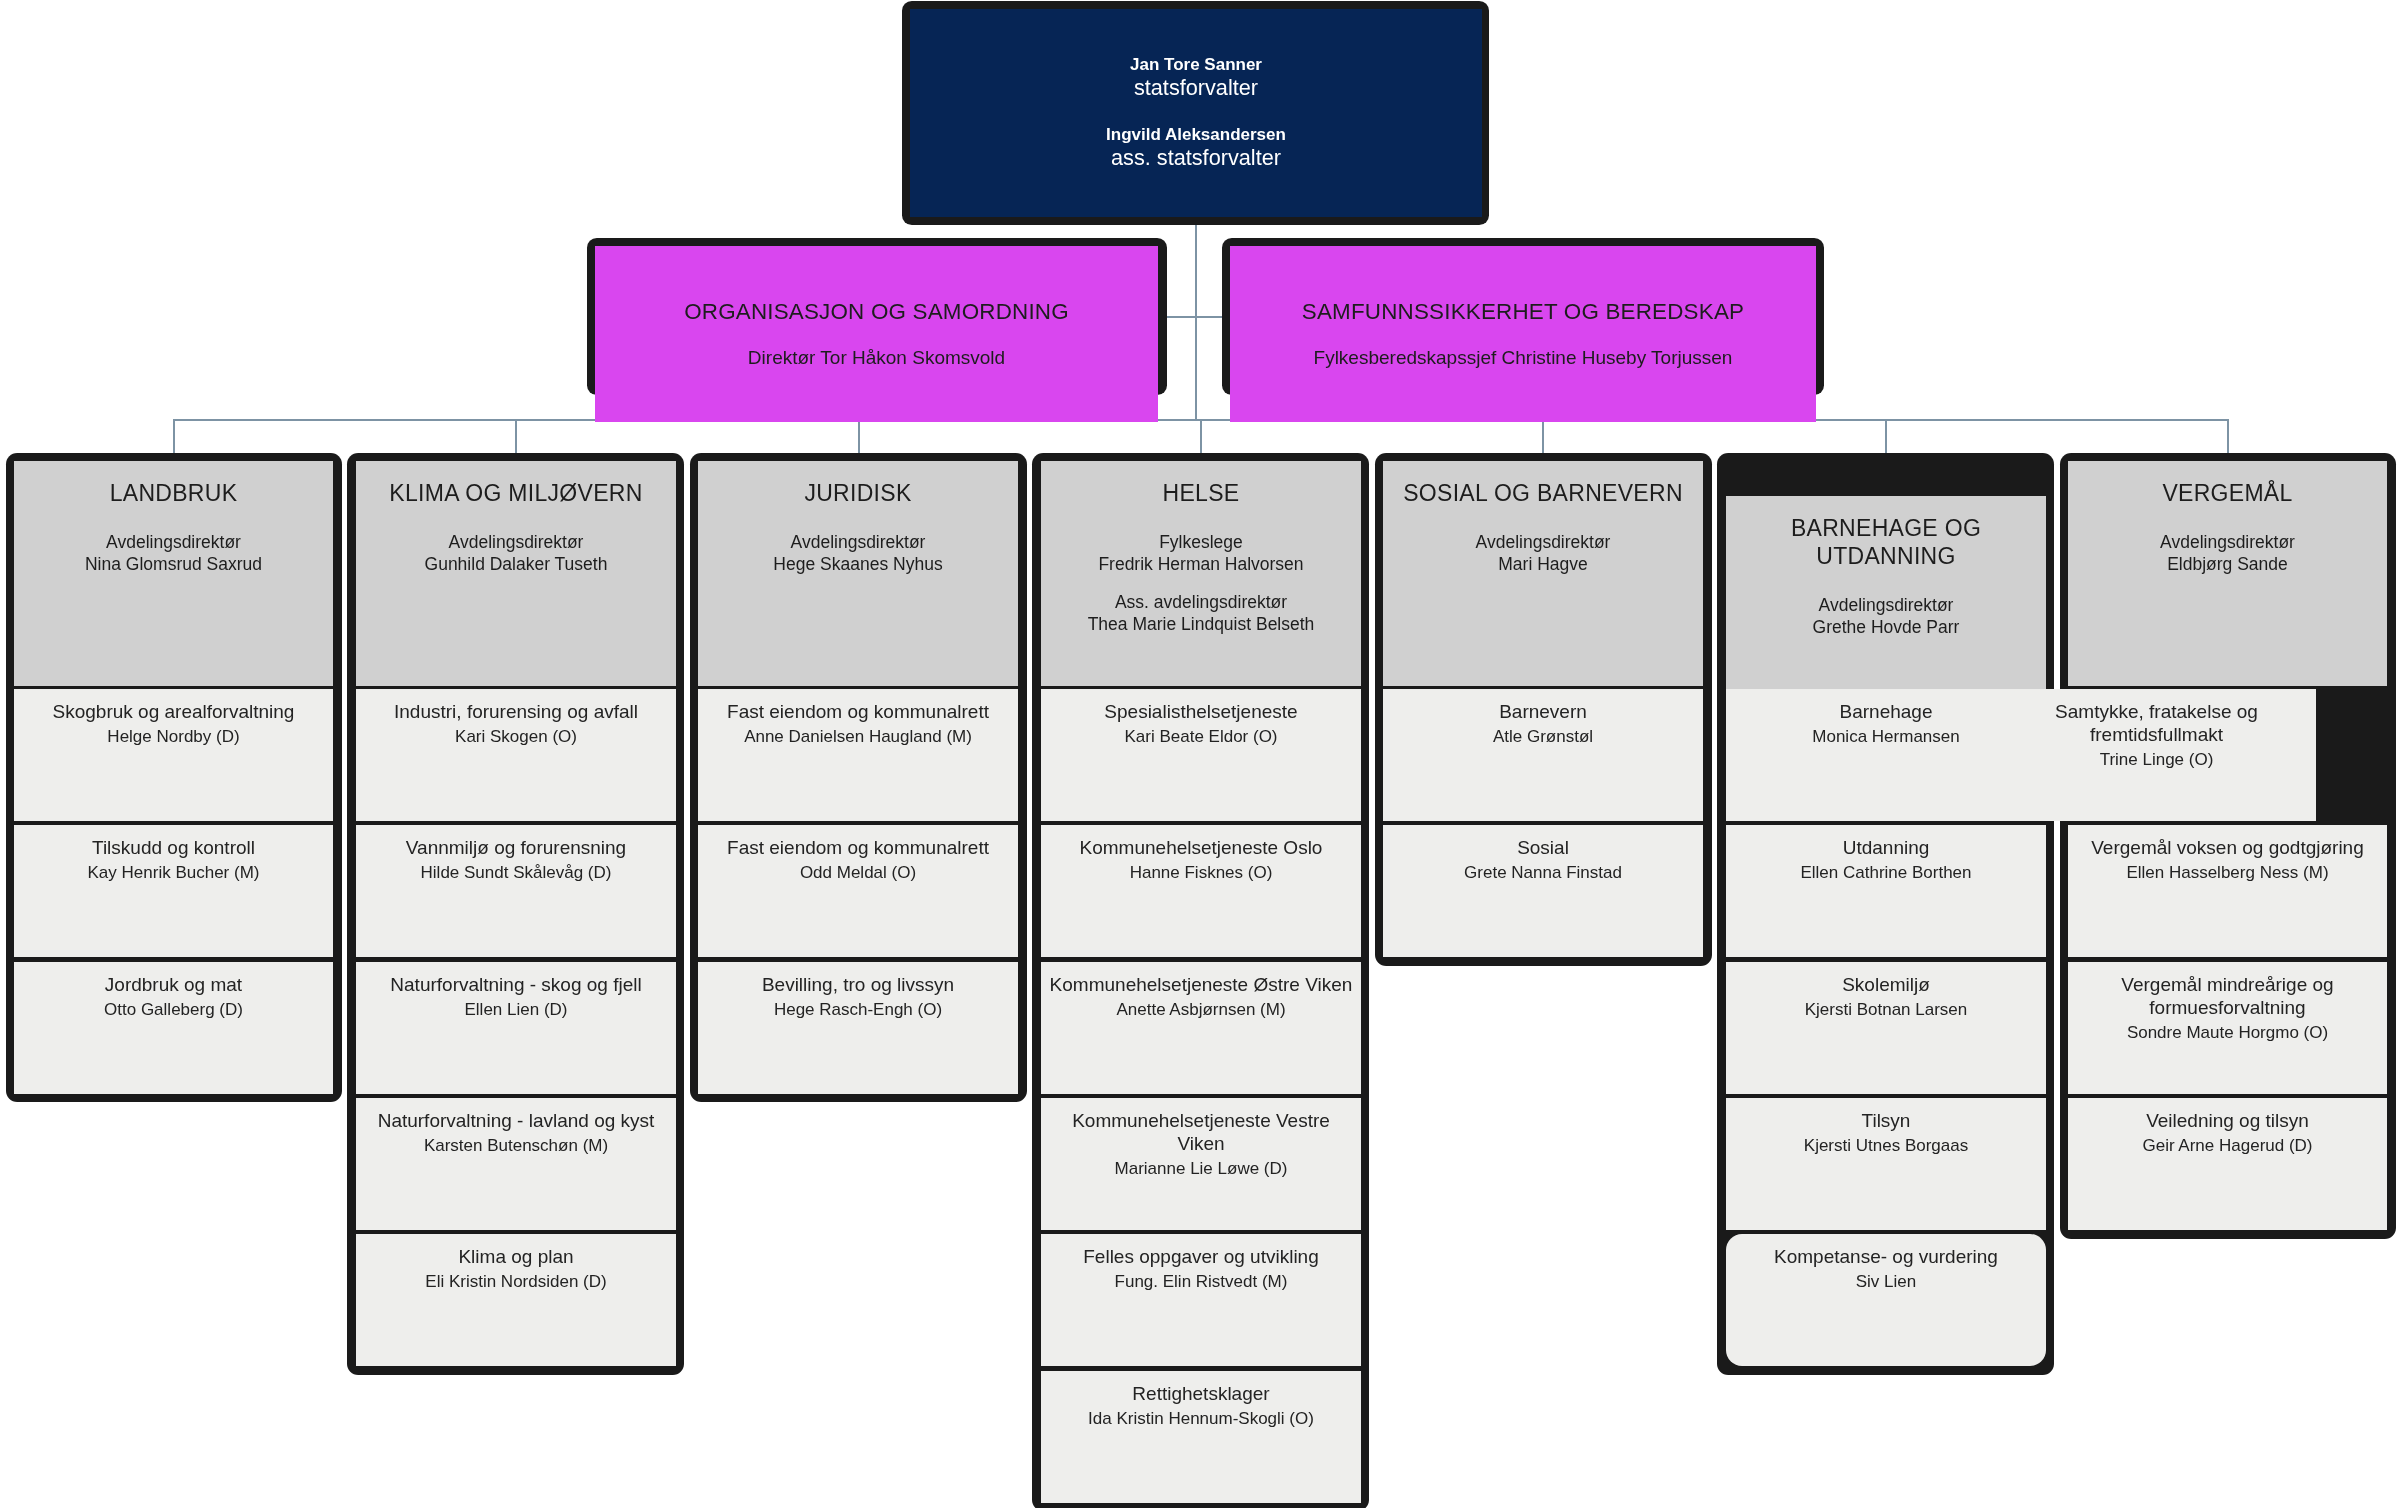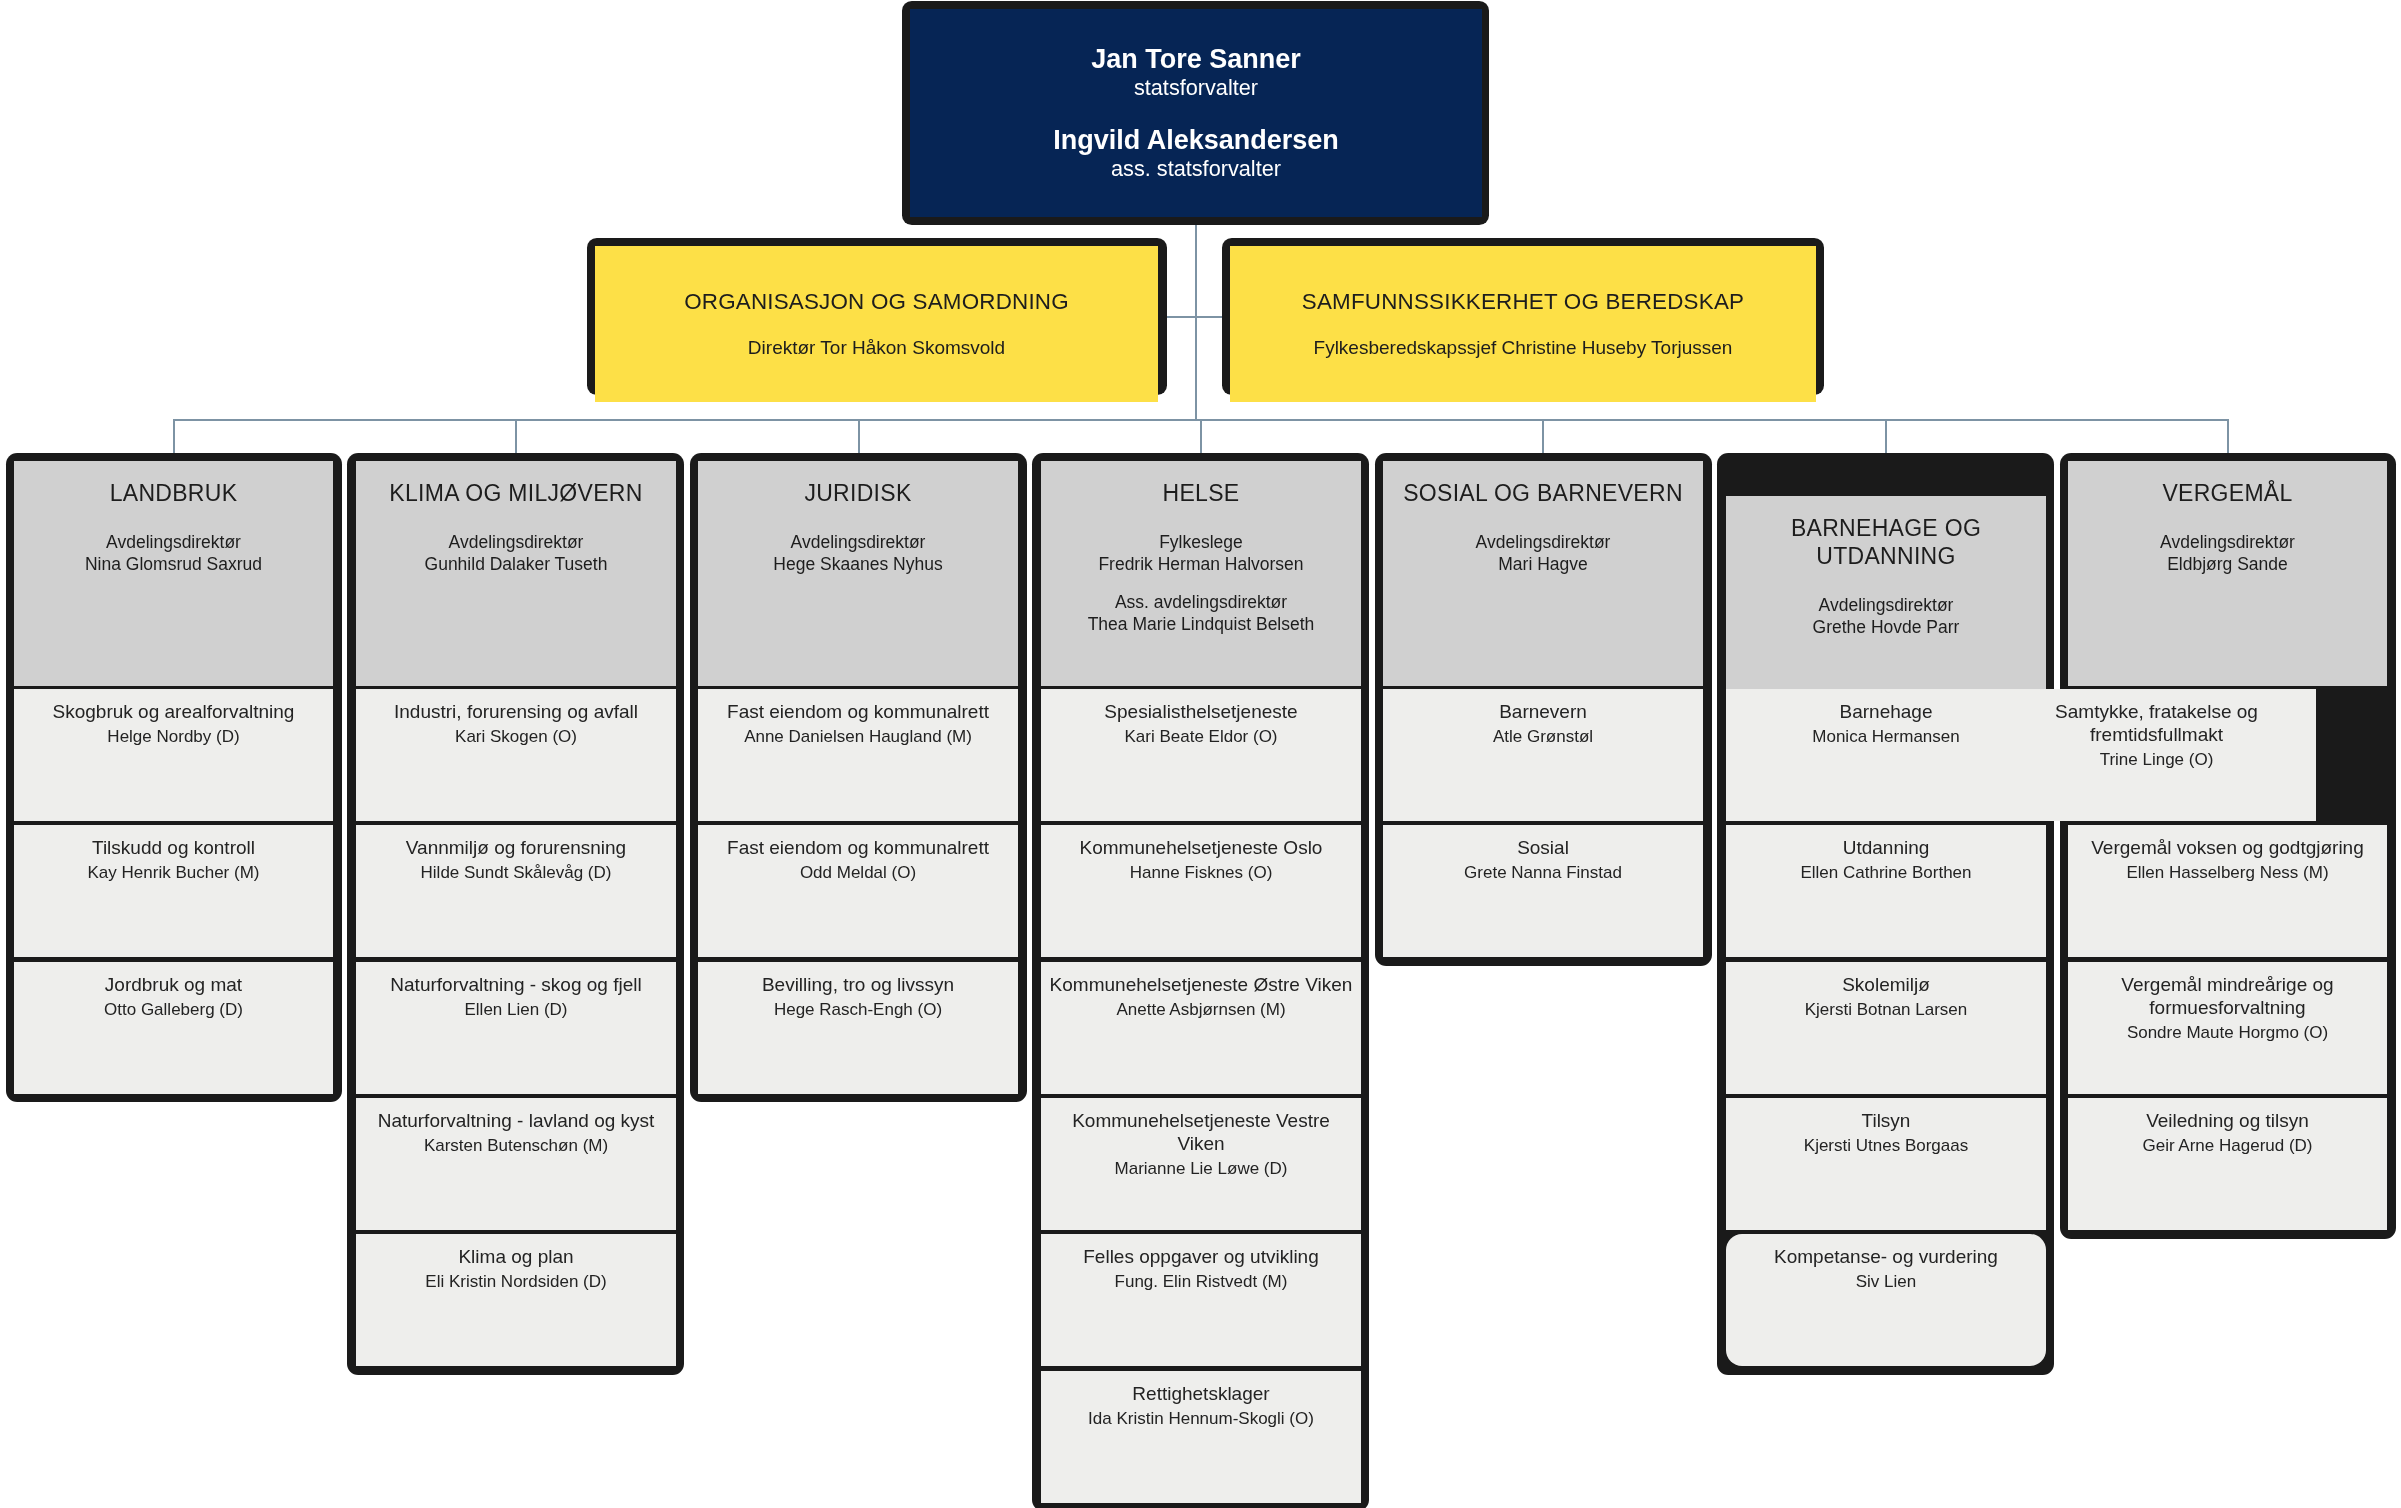--- a/index.html
+++ b/index.html
@@ -29,29 +29,29 @@
     justify-content:center;
     text-align:center;
   }
 
   
   #top-frame{left:902px;top:1.4px;width:587px;height:224px;}
   #top-inner{
     left:910px;top:9px;width:572px;height:208px;
     background:#062555;color:#ffffff;
   }
-  .exec-name{font-size:27px;font-weight:bold;line-height:1.15;}
+  .exec-name{font-size:17px;font-weight:bold;line-height:1.15;}
   .exec-title{font-size:21.7px;font-weight:normal;line-height:1.2;}
   .exec-gap{height:24px;}
 
   
   .staff-frame{top:238px;height:157px;}
   .staff-inner{
-    top:246px;height:156px;
-    background:#fde047;color:#1d1d1d;
+    top:246px;height:176px;
+    background:#d946ef;color:#1d1d1d;
     padding:0 13px;
   }
   #staff0-frame{left:587px;width:580px;}
   #staff0-inner{left:595px;width:563px;}
   #staff1-frame{left:1222px;width:602px;}
   #staff1-inner{left:1230px;width:586px;}
   .staff-title{font-size:22.4px;letter-spacing:0.2px;line-height:1.2;}
   .staff-sub{font-size:19px;line-height:1.2;margin-top:21px;}
 
   

